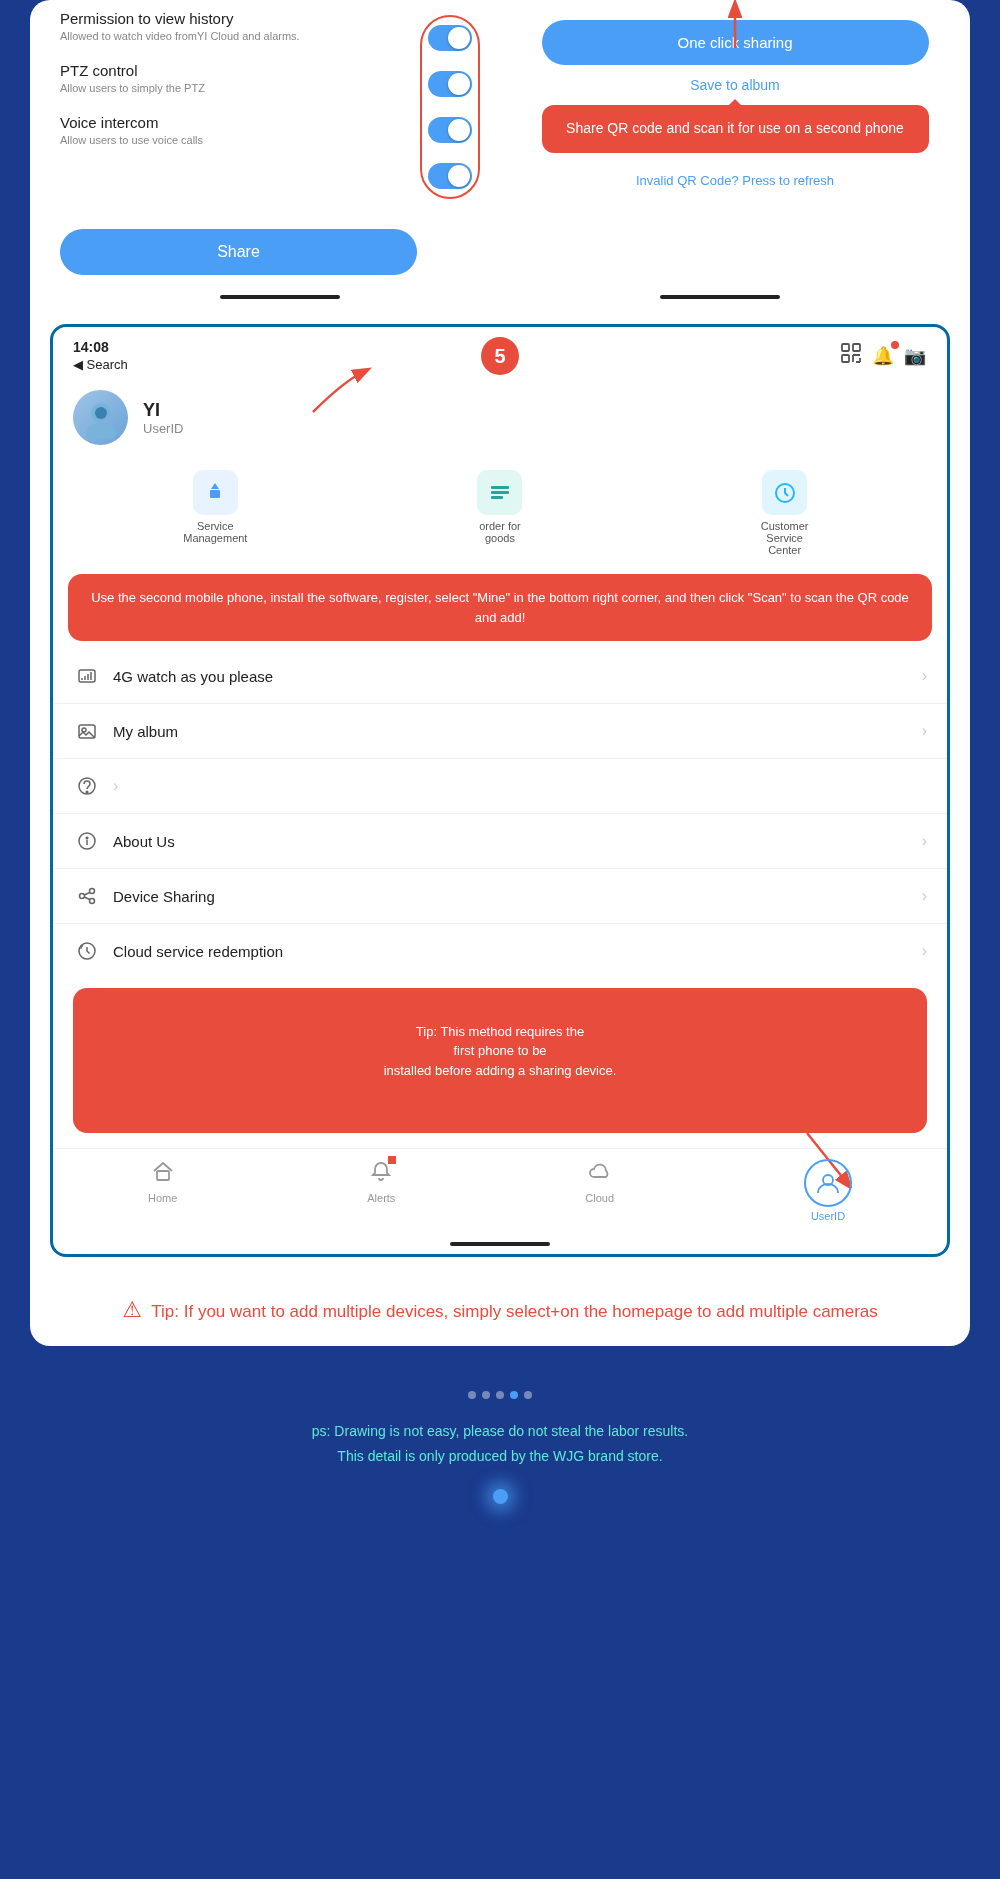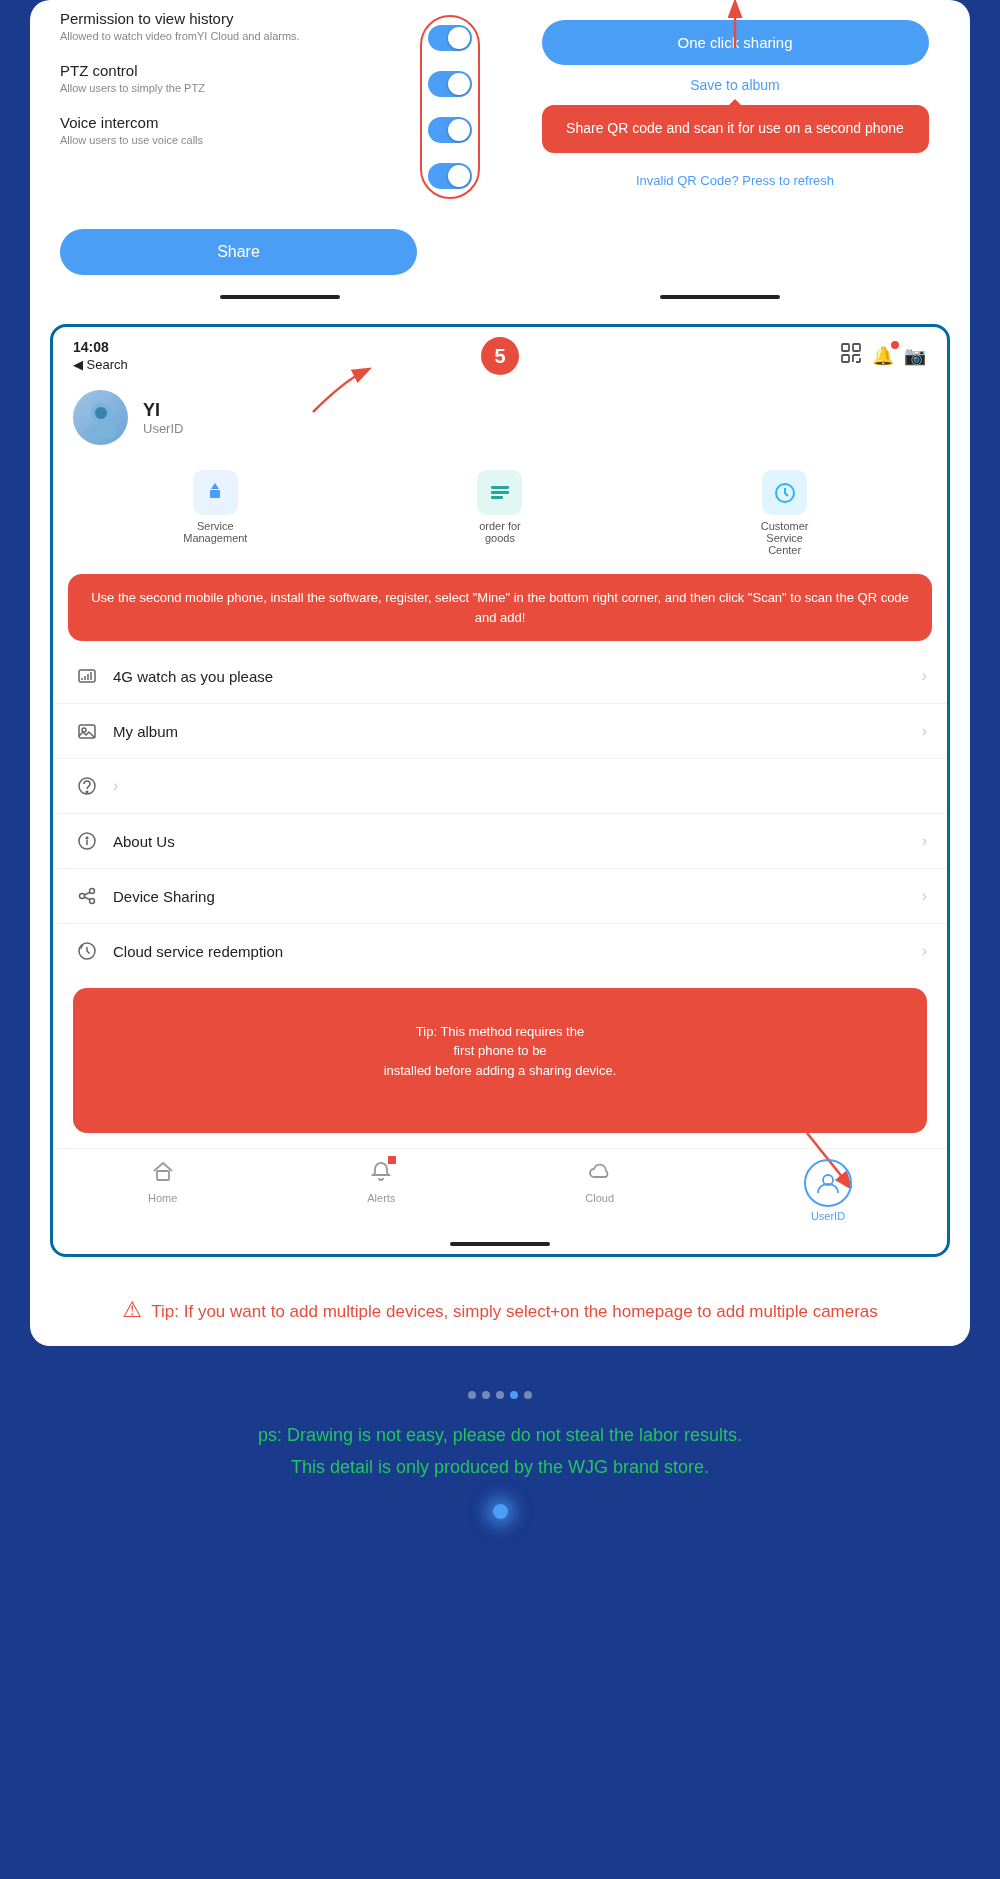--- a/index.html
+++ b/index.html
@@ -476,22 +476,22 @@
       height: 8px;
       border-radius: 50%;
       background: #fff;
     }
 
     .dot.inactive {
       background: rgba(255,255,255,0.4);
     }
 
     .footer-text {
-      color: #22c55e;
-      font-size: 18px;
+      color: #5eead4;
+      font-size: 14px;
       line-height: 1.8;
     }
 
     .footer-glow {
       width: 15px;
       height: 15px;
       background: #4a9ef5;
       border-radius: 50%;
       box-shadow: 0 0 15px 8px rgba(74,158,245,0.6);
       margin: 20px auto 0;

